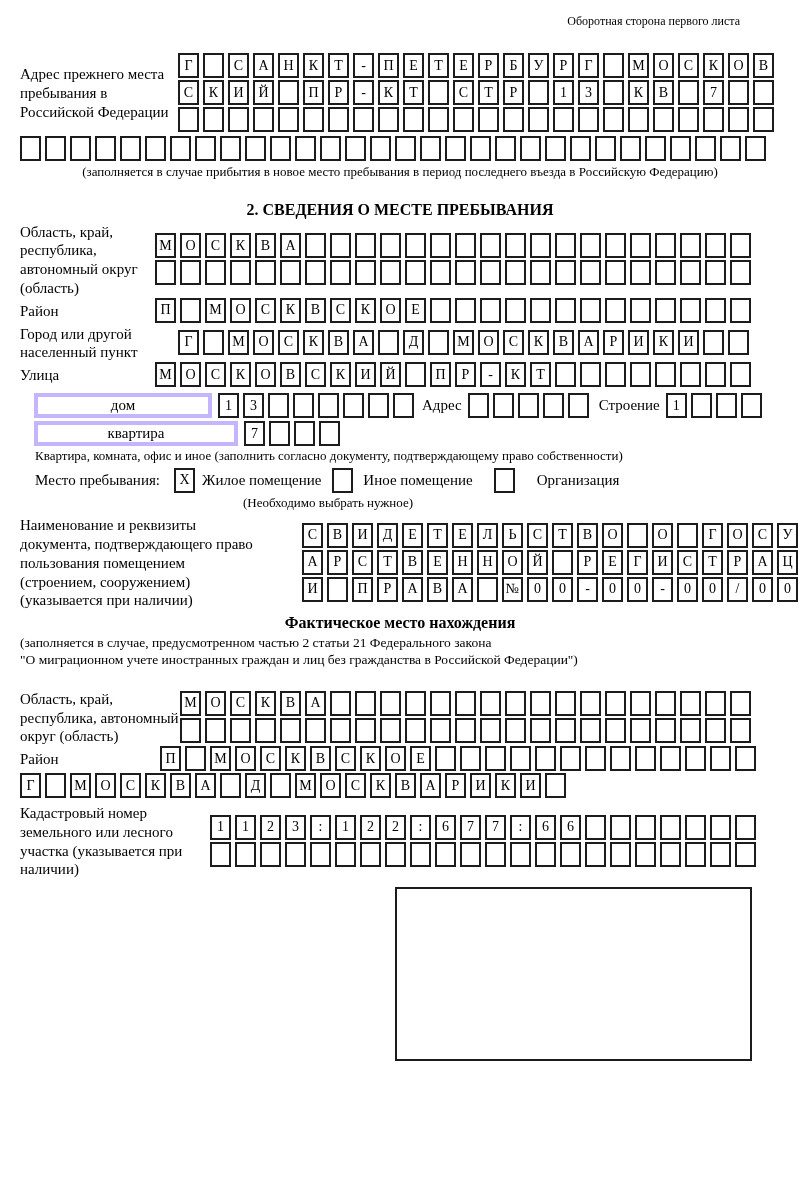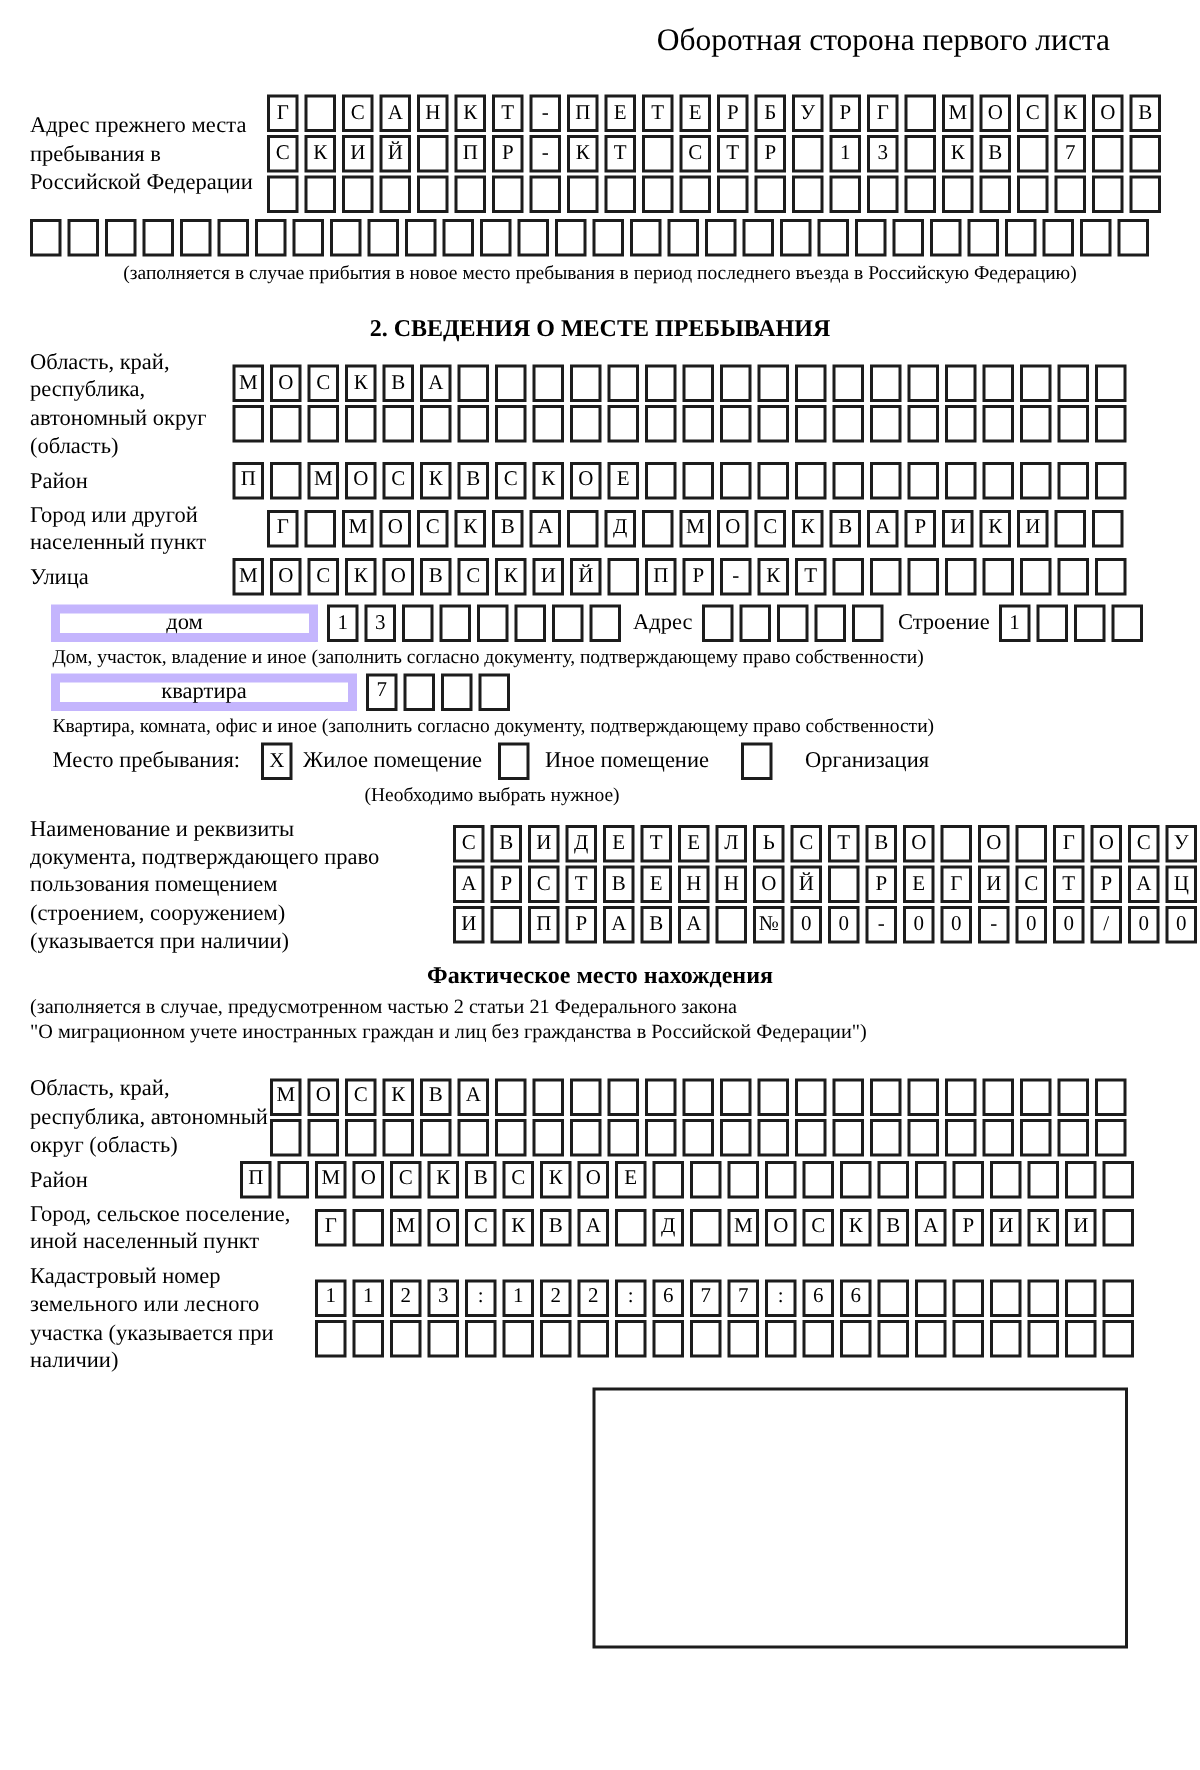--- a/index.html
+++ b/index.html
@@ -3,32 +3,32 @@
 <meta charset="utf-8">
 <style>
   html,body{margin:0;padding:0;background:#fff;}
   .page{
     width:800px;height:1180px;box-sizing:border-box;
     padding:14px 20px 0 20px;
     background:#fff;color:#000;
     font-family:"Liberation Serif","DejaVu Serif",serif;
     font-size:15px;overflow:hidden;position:relative;
   }
-  .hdr-right{text-align:right;padding-right:40px;font-size:21px;}
+  .hdr-right{text-align:right;padding-right:40px;font-size:12px;}
   .frow{display:flex;align-items:center;}
   .flabel{flex:0 0 auto;line-height:1.25;font-size:15px;}
   .rows{display:flex;flex-direction:column;}
   .cells{display:flex;gap:4px;margin-bottom:2px;}
   .cell{
     flex:0 0 auto;width:21px;height:25px;box-sizing:border-box;
     border:2px solid #1c1c1c;display:inline-flex;align-items:center;justify-content:center;
     font-size:14px;background:#fff;
   }
   .wordbox{
-    box-sizing:border-box;height:25px;border:6px solid #c4b5fd;
+    box-sizing:border-box;height:25px;border:4px solid #c4b5fd;
     display:inline-flex;align-items:center;justify-content:center;font-size:15px;
   }
   .caption{font-size:13px;line-height:1.2;}
   .caption-center{text-align:center;}
   .sec-title{text-align:center;font-weight:bold;font-size:16px;}
   .inline-lbl{font-size:15px;white-space:nowrap;}
   .w158{width:158px;} .w135{width:135px;} .w234{width:234px;}
   .w160{width:160px;} .w140{width:140px;} .w190{width:190px;}
   .mt2{margin-top:2px;} .mt3{margin-top:3px;} .mt4{margin-top:4px;}
   .mt5{margin-top:21px;} .mt6{margin-top:6px;gap:48px;} .mt8{margin-top:8px;} .mt24{margin-top:24px;}
@@ -337,21 +337,20 @@
         <span class="cell"></span>
       </div>
     <span class="inline-lbl" style="margin-left:10px;">Строение</span>
     <div class="cells" style="margin-left:6px;margin-bottom:0;">
         <span class="cell">1</span>
         <span class="cell"></span>
         <span class="cell"></span>
         <span class="cell"></span>
       </div>
   </div>
-  <div class="caption mt2" style="margin-left:15px;">Дом, участок, владение и иное (заполнить согласно документу, подтверждающему право собственности)</div>
 
   <div class="frow mt3" style="margin-left:14px;align-items:center;">
     <div class="wordbox" style="width:204px;">квартира</div>
     <div class="cells" style="margin-left:6px;margin-bottom:0;">
         <span class="cell">7</span>
         <span class="cell"></span>
         <span class="cell"></span>
         <span class="cell"></span>
       </div>
   </div>
@@ -533,21 +532,20 @@
         <span class="cell"></span>
         <span class="cell"></span>
         <span class="cell"></span>
         <span class="cell"></span>
         <span class="cell"></span>
         <span class="cell"></span>
       </div>
   </div>
 
   <div class="frow">
-    <div class="flabel w190">Город, сельское поселение, иной населенный пункт</div>
     <div class="cells">
         <span class="cell">Г</span>
         <span class="cell"></span>
         <span class="cell">М</span>
         <span class="cell">О</span>
         <span class="cell">С</span>
         <span class="cell">К</span>
         <span class="cell">В</span>
         <span class="cell">А</span>
         <span class="cell"></span>

